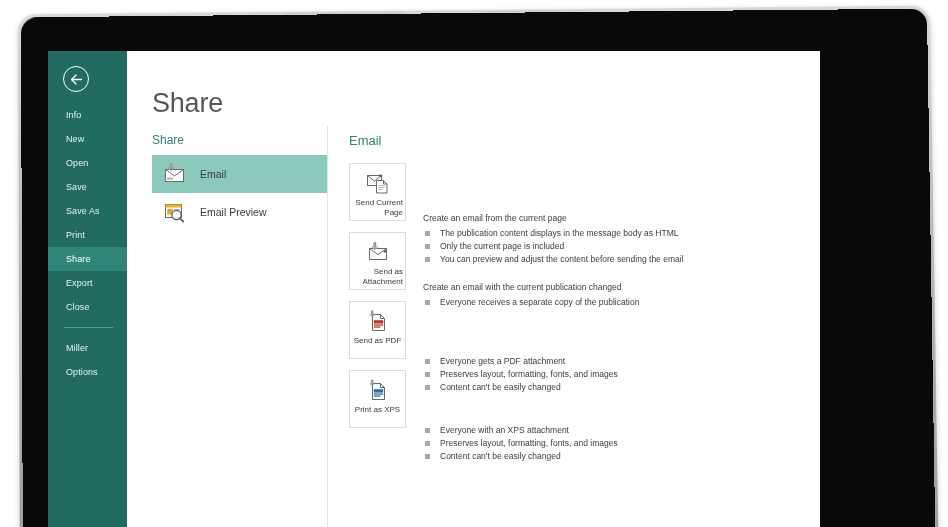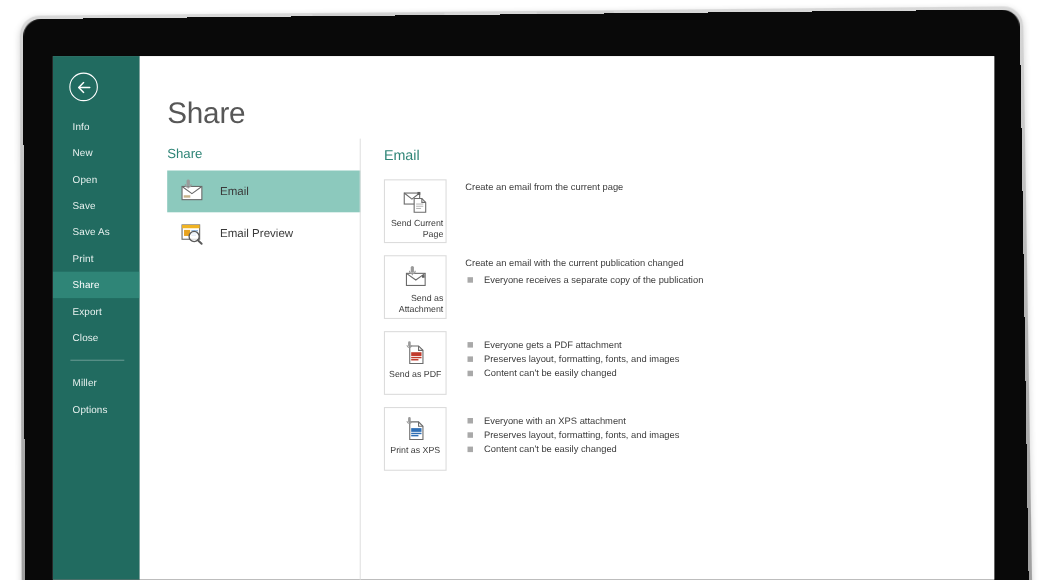--- a/index.html
+++ b/index.html
@@ -44,22 +44,22 @@
     left: 470px; top: 1px;
     width: 70px; height: 8px;
     background: #cfcfcf;
     border-radius: 0 0 4px 4px;
   }
 
   
   .app-window {
     position: absolute;
     left: 48px; top: 51px;
-    width: 856px; height: 476px;
-    background: #a3a3a3;
+    width: 772px; height: 476px;
+    background: #fca5a5;
     overflow: hidden;
     box-shadow: 0 0 0 1px rgba(0,0,0,.05);
   }
 
   
   .backstage-nav {
     position: absolute;
     left: 0; top: 0;
     width: 79px; height: 476px;
     background: #216b60;
@@ -179,21 +179,21 @@
     display: flex; align-items: center; justify-content: center;
   }
   .option-tile .tile-label {
     font-size: 8px;
     color: #3b3b3b;
     text-align: right;
     line-height: 10px;
     margin-top: 1px;
     padding: 0 2px;
   }
-  .option-text { margin-left: 17px; padding-top: 2px; }
+  .option-text { margin-left: 17px; padding-top: 2px; margin-top: 48px; }
   .option-head {
     font-size: 8.5px;
     color: #3c3c3c;
     margin-bottom: 4px;
     white-space: nowrap;
   }
   .bullets { list-style: none; }
   .bullets li {
     font-size: 8.5px;
     color: #3c3c3c;
@@ -396,20 +396,25 @@
                 <path d="M18.5 8.5 v3.5 h3.5" fill="none" stroke="#6b6b6b" stroke-width="1"></path>
                 <line x1="13.3" y1="13.5" x2="19.8" y2="13.5" stroke="#b2b2b2" stroke-width=".9"></line>
                 <line x1="13.3" y1="15.5" x2="19.8" y2="15.5" stroke="#b2b2b2" stroke-width=".9"></line>
                 <line x1="13.3" y1="17.5" x2="17.8" y2="17.5" stroke="#b2b2b2" stroke-width=".9"></line>
               </svg>
             </span>
             <span class="tile-label">Send Current Page</span>
           </div>
           <div class="option-text">
             <div class="option-head">Create an email from the current page</div>
+            <ul class="bullets">
+              <li>The publication content displays in the message body as HTML</li>
+              <li>Only the current page is included</li>
+              <li>You can preview and adjust the content before sending the email</li>
+            </ul>
           </div>
         </div>
 
         <div class="option-row" style="top:181px;">
           <div class="option-tile">
             <span class="tile-icon">
               <svg width="26" height="24" viewBox="0 0 26 24" aria-hidden="true">
                 <rect x="4.5" y="7.5" width="17" height="11" fill="#ffffff" stroke="#6b6b6b" stroke-width="1"></rect>
                 <path d="M4.5 7.5 L13 13.6 L21.5 7.5" fill="none" stroke="#6b6b6b" stroke-width="1"></path>
                 <rect x="18.6" y="9.1" width="2.4" height="2.4" fill="#5f5f5f"></rect>

